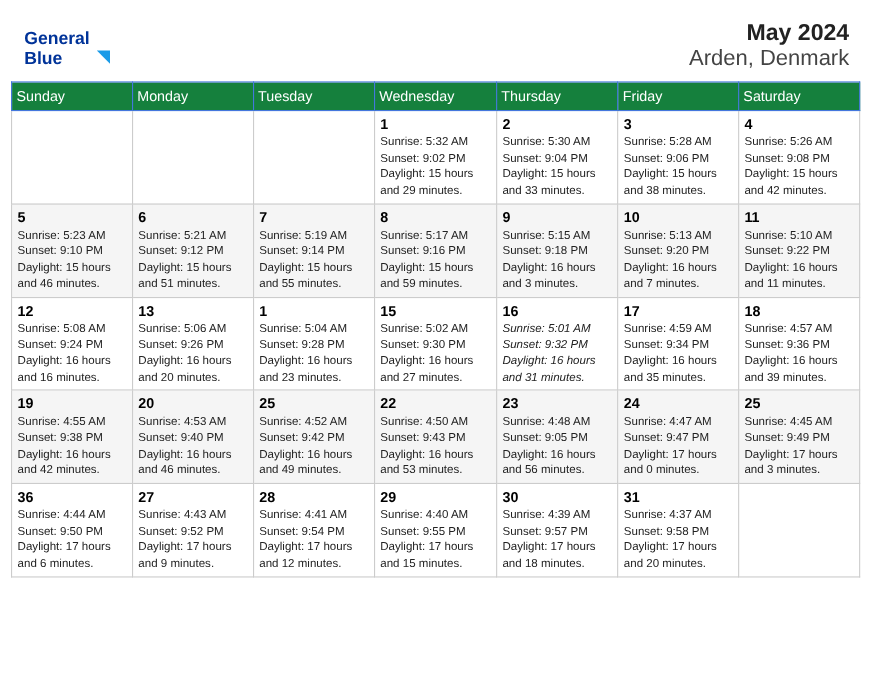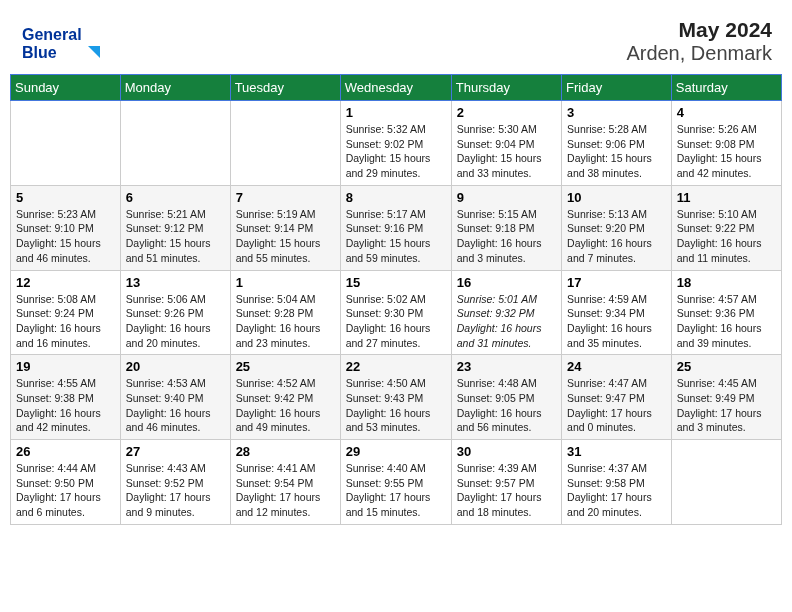--- a/index.html
+++ b/index.html
@@ -283,21 +283,21 @@
         <td>
           <div class="day-number">25</div>
           <div class="day-info" style="white-space: pre-line;">Sunrise: 4:45 AM
 Sunset: 9:49 PM
 Daylight: 17 hours
 and 3 minutes.</div>
         </td>
       </tr>
       <tr>
         <td>
-          <div class="day-number">26</div>
+          <div class="day-number">36</div>
           <div class="day-info" style="white-space: pre-line;">Sunrise: 4:44 AM
 Sunset: 9:50 PM
 Daylight: 17 hours
 and 6 minutes.</div>
         </td>
         <td>
           <div class="day-number">27</div>
           <div class="day-info" style="white-space: pre-line;">Sunrise: 4:43 AM
 Sunset: 9:52 PM
 Daylight: 17 hours

